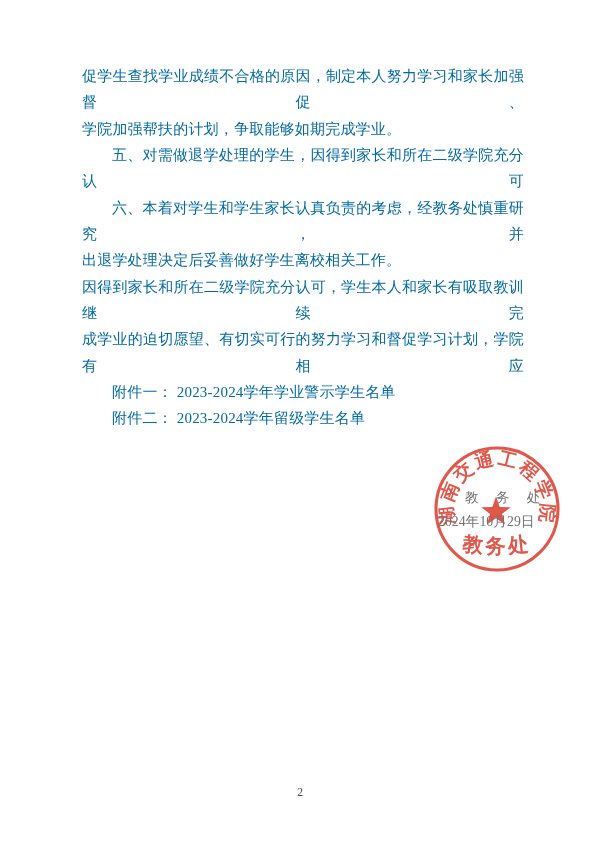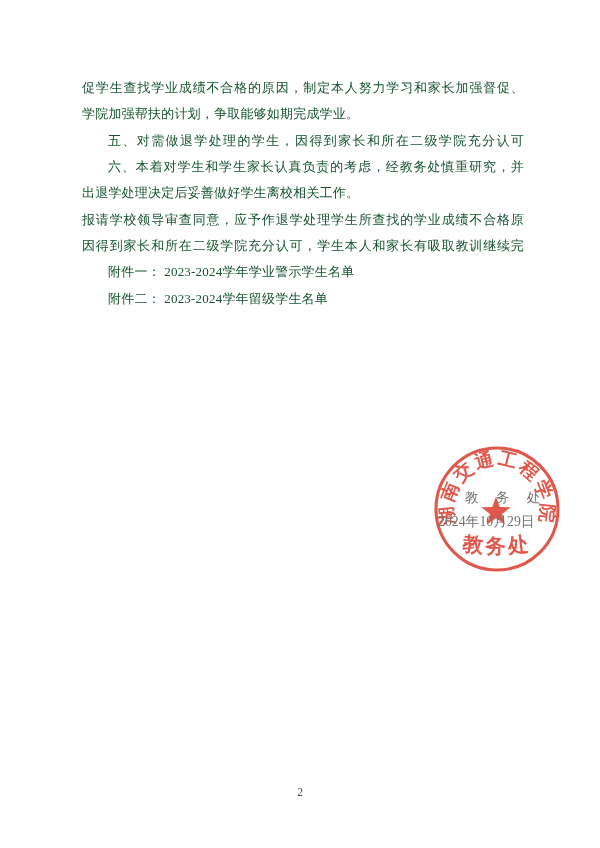--- a/index.html
+++ b/index.html
@@ -5,24 +5,24 @@
   html,body{margin:0;padding:0;background:#ffffff;}
   .page{
     position:relative;
     width:600px;height:848px;
     background:#ffffff;
     overflow:hidden;
     font-family:"Liberation Serif","DejaVu Serif",serif;
   }
   .doc-text{
     position:absolute;
-    left:82px;top:75px;width:442px;
-    font-size:13px;
+    left:82px;top:63px;width:442px;
+    font-size:15px;
     line-height:26.35px;
-    color:#14532d;
+    color:#0369a1;
     letter-spacing:0.2px;
   }
   .line{white-space:normal;}
   .line.fill{text-align:justify;text-align-last:justify;}
   .line.indent{text-indent:2em;}
   .seal-svg{
     position:absolute;left:432px;top:444px;width:132px;height:132px;
     opacity:0.92;
   }
   .signature{
@@ -53,22 +53,22 @@
 <body>
 
 <div class="page">
 
   <div class="doc-text">
     <div class="line fill">促学生查找学业成绩不合格的原因，制定本人努力学习和家长加强督促、</div>
     <div class="line">学院加强帮扶的计划，争取能够如期完成学业。</div>
     <div class="line fill indent">五、对需做退学处理的学生，因得到家长和所在二级学院充分认可</div>
     <div class="line fill indent">六、本着对学生和学生家长认真负责的考虑，经教务处慎重研究，并</div>
     <div class="line">出退学处理决定后妥善做好学生离校相关工作。</div>
-    <div class="line fill">报请学校领导审查同意，应予作退学处理学生所查找的学业成绩不合格原</div>
     <div class="line fill">因得到家长和所在二级学院充分认可，学生本人和家长有吸取教训继续完</div>
+    <div class="line fill">成学业的迫切愿望、有切实可行的努力学习和督促学习计划，学院有相应</div>
     <div class="line indent">附件一： 2023-2024学年学业警示学生名单</div>
     <div class="line indent">附件二： 2023-2024学年留级学生名单</div>
   </div>
 
   <svg class="seal-svg" viewBox="0 0 132 132" xmlns="http://www.w3.org/2000/svg">
     <defs>
       <path id="sealArc" d="M 25.1,83.6 A 44,44 0 1 1 104.9,83.6" fill="none"></path>
       <path id="sealBottom" d="M 30,106 Q 65,112 100,106" fill="none"></path>
     </defs>
     <circle cx="65" cy="65" r="61" fill="none" stroke-width="3.1" stroke="#dd4a3c"></circle>

